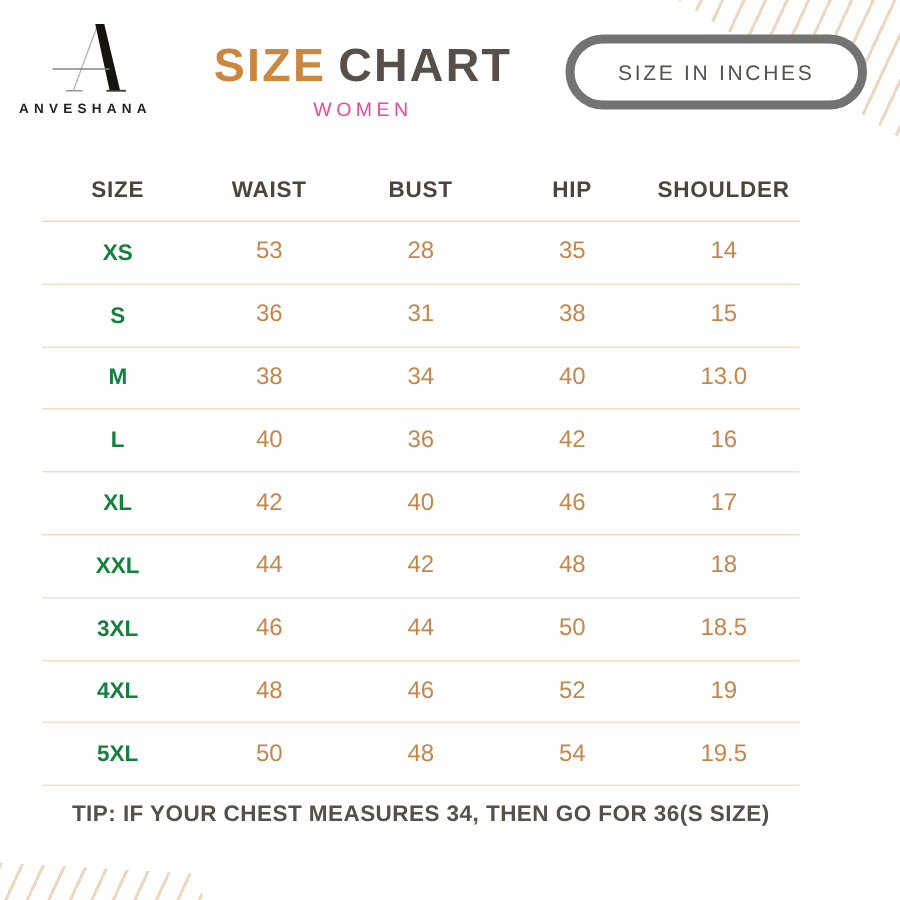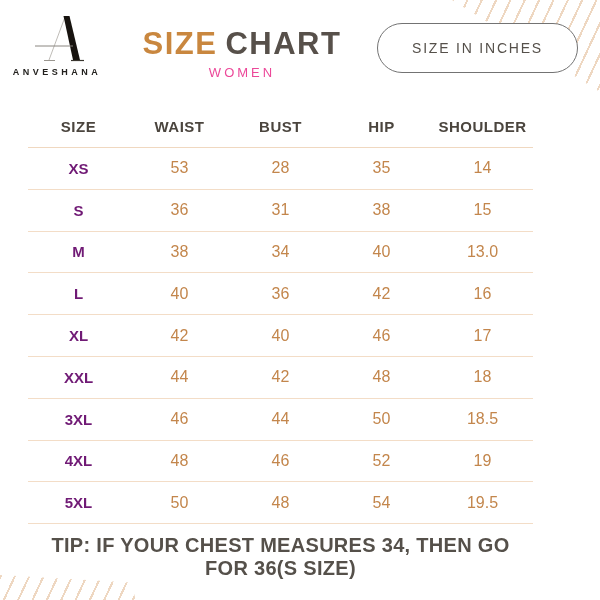--- a/index.html
+++ b/index.html
@@ -71,21 +71,21 @@
     font-weight: 500;
     letter-spacing: 3px;
     color: #ec4899;
   }
 
   
   .unit-badge {
     position: absolute;
     left: 377px; top: 23px;
     width: 201px; height: 50px;
-    border: 1px solid #737373;
+    border: 6px solid #737373;
     border-radius: 26px;
     background: #ffffff;
     display: flex;
     align-items: center;
     justify-content: center;
     font-size: 14px;
     font-weight: 500;
     letter-spacing: 1.8px;
     color: #55504a;
     z-index: 1;
@@ -109,35 +109,35 @@
   .cell { text-align: center; }
   .thead .cell {
     font-size: 15px;
     font-weight: 700;
     letter-spacing: 0.5px;
     color: #4b453e;
   }
   .cell.size-label {
     font-size: 15px;
     font-weight: 700;
-    color: #701a75;
+    color: #15803d;
   }
   .cell.num {
     font-size: 16px;
     font-weight: 500;
     color: #c3864c;
   }
 
   
   .tip {
     position: absolute;
     left: 28px; top: 534px;
     width: 505px;
     text-align: center;
-    font-size: 20px;
+    font-size: 15px;
     font-weight: 700;
     letter-spacing: 0.3px;
     color: #55504a;
     z-index: 1;
   }
 </style>
 </head>
 <body>
 
 <div class="canvas">

